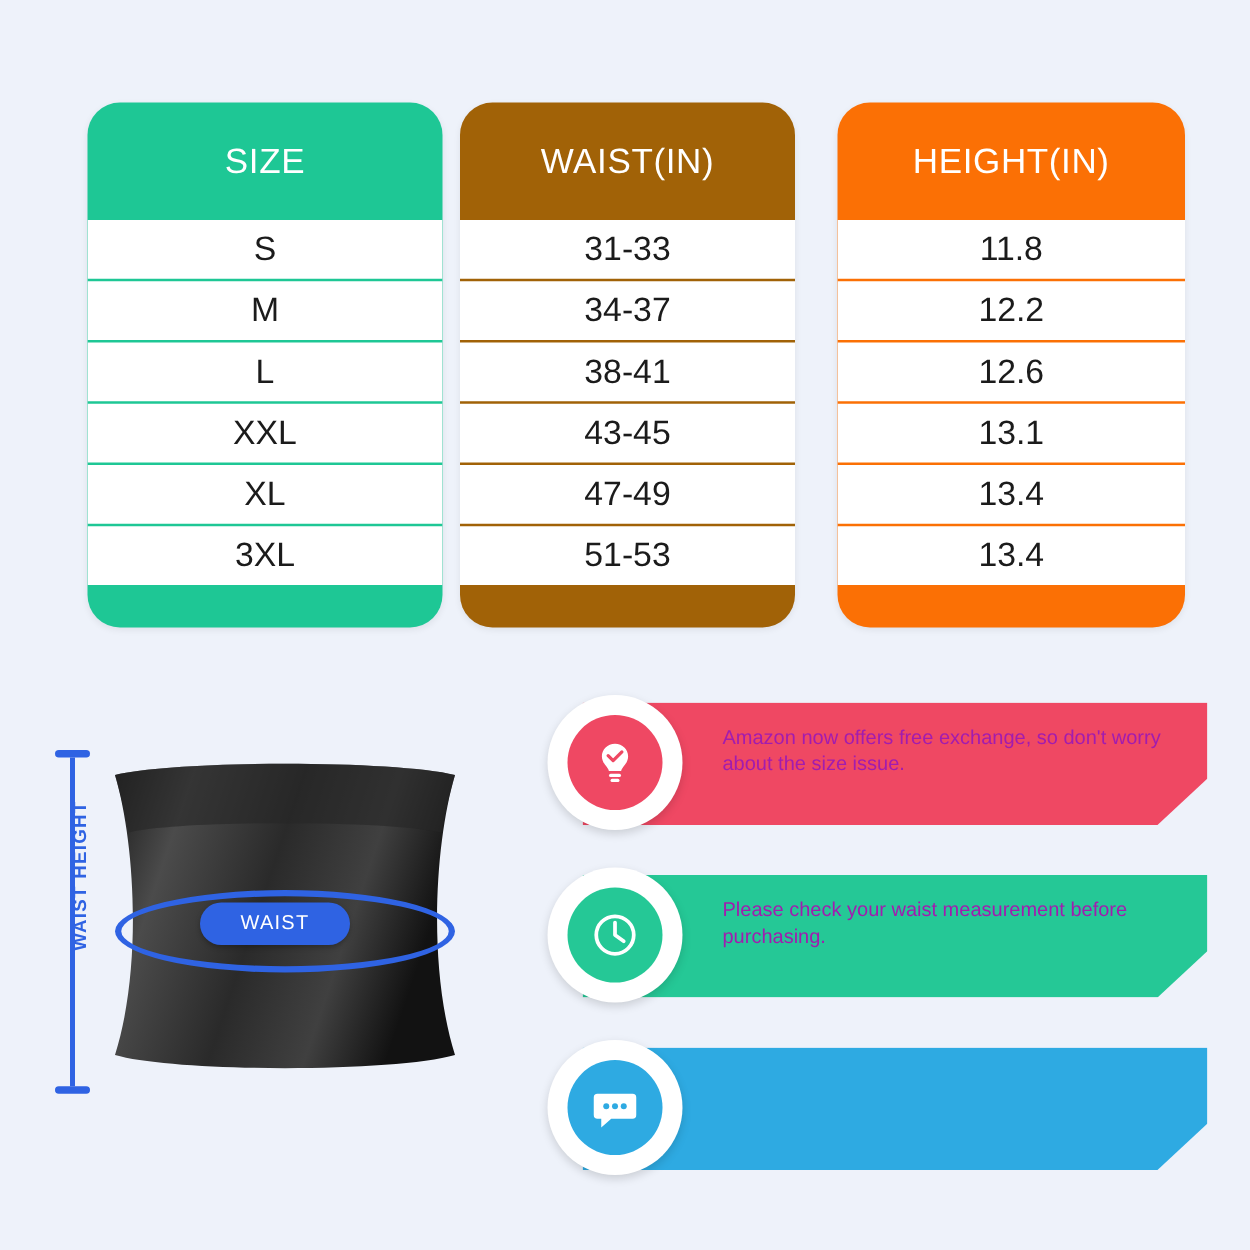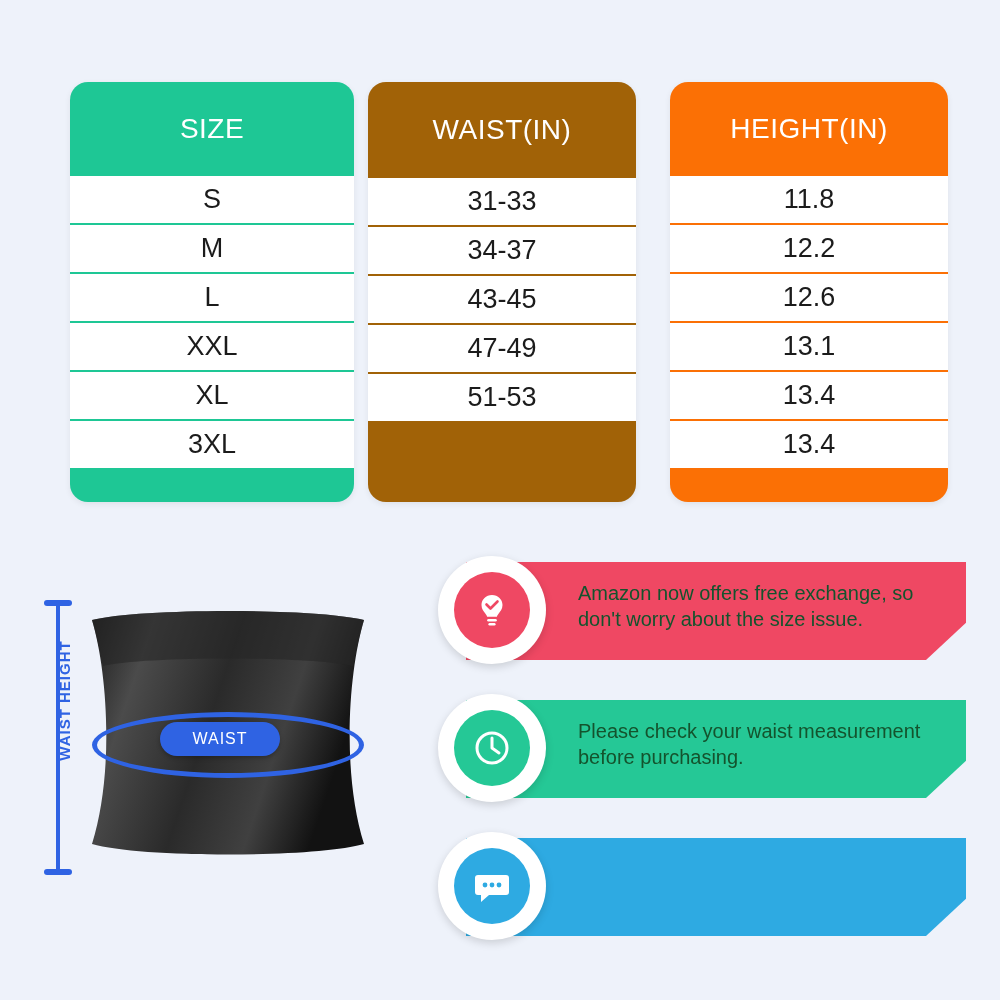--- a/index.html
+++ b/index.html
@@ -14,21 +14,21 @@
   
   .table-wrap {
     position: absolute;
     left: 70px; top: 82px;
     width: 860px; height: 420px;
     display: flex;
     gap: 14px;
   }
   .col {
     flex: 0 0 auto;
-    border-radius: 18px;
+    border-radius: 26px;
     overflow: hidden;
     display: flex;
     flex-direction: column;
     box-shadow: 0 2px 6px rgba(0,0,0,0.07);
   }
   .col-size   { width: 284px; background: #1ec795; }
   .col-waist  { width: 268px; background: #a16207; }
   .col-height { width: 278px; background: #fb7005; margin-left: 20px; }
 
   .col-head {
@@ -125,22 +125,22 @@
   .note .ribbon {
     position: absolute;
     left: 28px; top: 6px;
     width: 500px; height: 98px;
     clip-path: polygon(0 0, 100% 0, 100% 62%, 92% 100%, 0 100%);
   }
   .note .text {
     position: absolute;
     left: 140px; top: 24px;
     width: 370px;
-    color: #14532d;
-    font-size: 20px;
+    color: #a21caf;
+    font-size: 16px;
     line-height: 1.32;
   }
   .badge {
     position: absolute;
     left: 0; top: 0;
     width: 108px; height: 108px;
     background: #ffffff;
     border-radius: 50%;
     box-shadow: 0 3px 8px rgba(0,0,0,0.15);
     display: flex;
@@ -190,20 +190,21 @@
         <div class="cell">XL</div>
         <div class="cell">3XL</div>
       </div>
     </div>
 
     <div class="col col-waist">
       <div class="col-head">WAIST(IN)</div>
       <div class="cells">
         <div class="cell">31-33</div>
         <div class="cell">34-37</div>
+        <div class="cell">38-41</div>
         <div class="cell">43-45</div>
         <div class="cell">47-49</div>
         <div class="cell">51-53</div>
       </div>
     </div>
 
     <div class="col col-height">
       <div class="col-head">HEIGHT(IN)</div>
       <div class="cells">
         <div class="cell">11.8</div>

